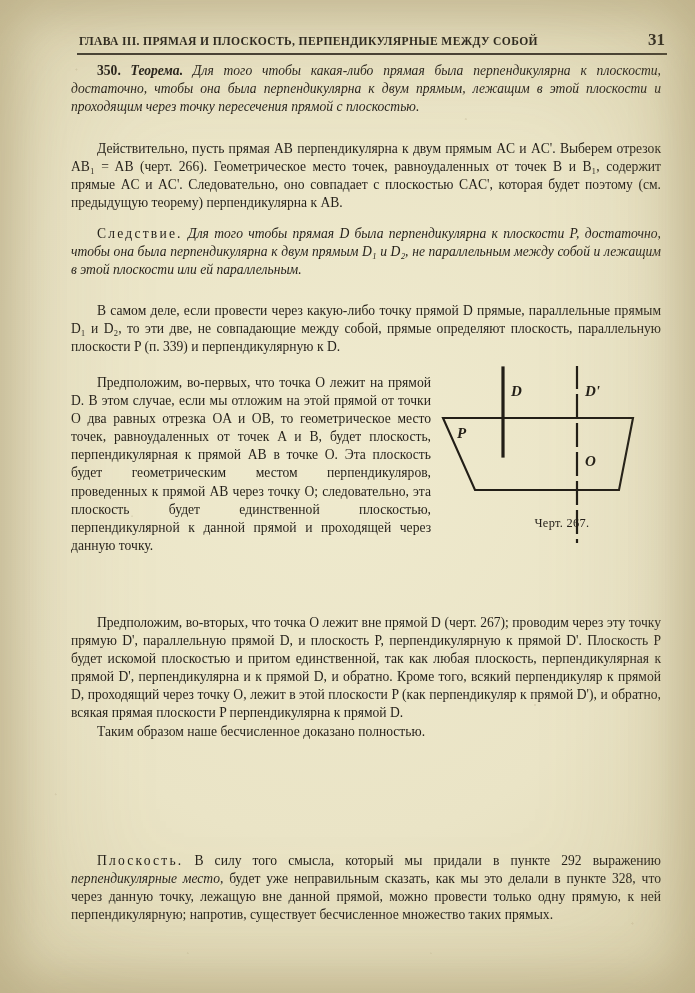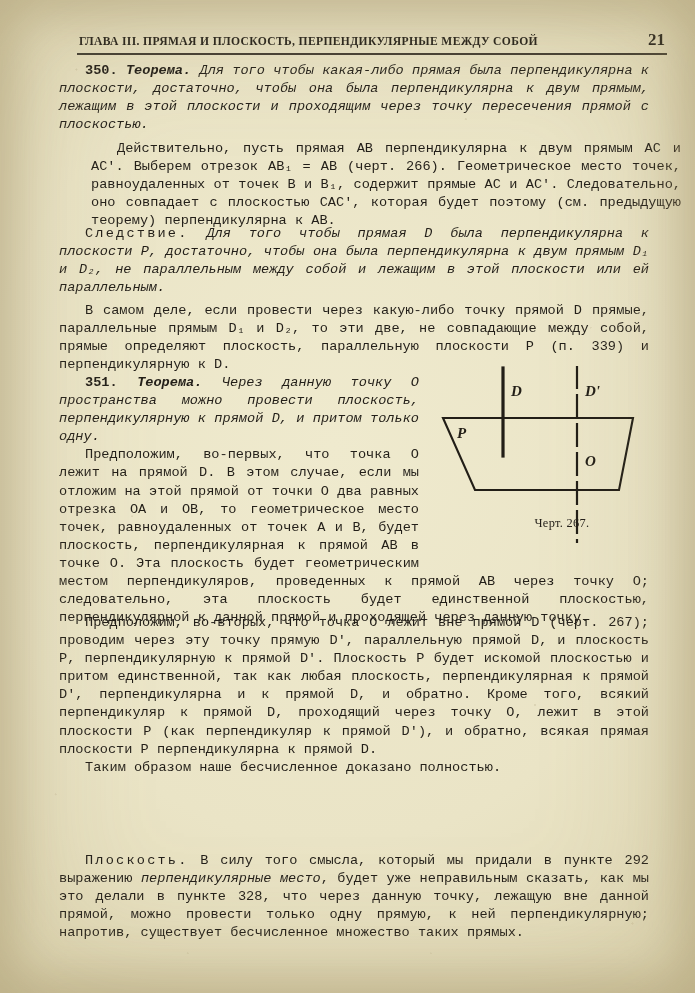--- a/index.html
+++ b/index.html
@@ -77,23 +77,23 @@
     color:#231f19;
     hyphens:manual;
   }
   p.ind{text-indent:26px;}
   .it{font-style:italic;}
   .bi{font-style:italic;font-weight:bold;}
   .num{font-weight:bold;font-style:normal;}
   .sp{letter-spacing:2.2px;}
 
   
-  .blk{position:absolute;left:4px;width:590px;font-family:Liberation Mono, monospace;}
+  .blk{position:absolute;left:16px;width:590px;}
   #p350{top:0px;}
-  #p-proof{top:78px;margin-left:32px;}
+  #p-proof{top:78px;}
   #p-cor{top:163px;}
   #p-samom{top:240px;}
   
   #p-wrap{top:312px;width:590px;}
   #p-wrap p{ }
   .figfloat{
     float:right;
     width:218px;
     height:182px;
     margin:0 0 2px 12px;
@@ -117,21 +117,21 @@
        font-size:15px;fill:#221e17;}
 </style>
 </head>
 <body>
 
 <div id="page">
 
   <div id="header">
     <div class="hrow">
       <span class="htitle">ГЛАВА III. ПРЯМАЯ И ПЛОСКОСТЬ, ПЕРПЕНДИКУЛЯРНЫЕ МЕЖДУ СОБОЙ</span>
-      <span class="hpage">21</span>
+      <span class="hpage">31</span>
     </div>
     <div class="rule"></div>
   </div>
 
   <div id="figure">
     <svg width="222" height="186" viewBox="0 0 222 186" aria-hidden="true">
 
       <polygon class="stroke" stroke-width="2.1" points="6,52 196,52 182,124 38,124"></polygon>
 
       <line class="stroke" stroke-width="3.2" x1="66" y1="2" x2="66" y2="90"></line>
@@ -165,25 +165,20 @@
         <span class="it">Для того чтобы прямая D была перпендикулярна к плоскости P, достаточно, чтобы она была перпендикулярна к двум прямым D₁ и D₂, не параллельным между собой и лежащим в этой плоскости или ей параллельным.</span>
       </p>
     </div>
 
     <div class="blk" id="p-samom">
       <p class="ind">В самом деле, если провести через какую-либо точку прямой D прямые, параллельные прямым D₁ и D₂, то эти две, не совпадающие между собой, прямые определяют плоскость, параллельную плоскости P (п. 339) и перпендикулярную к D.</p>
     </div>
 
     <div class="blk" id="p-wrap">
       <div class="figfloat"></div>
-      <p class="ind">
-        <span class="num">351.</span>
-        <span class="bi">Теорема.</span>
-        <span class="it">Через данную точку O пространства можно провести плоскость, перпендикулярную к прямой D, и притом только одну.</span>
-      </p>
       <p class="ind">Предположим, во-первых, что точка O лежит на прямой D. В этом случае, если мы отложим на этой прямой от точки O два равных отрезка OA и OB, то геометрическое место точек, равноудаленных от точек A и B, будет плоскость, перпендикулярная к прямой AB в точке O. Эта плоскость будет геометрическим местом перпендикуляров, проведенных к прямой AB через точку O; следовательно, эта плоскость будет единственной плоскостью, перпендикулярной к данной прямой и проходящей через данную точку.</p>
     </div>
 
     <div class="blk" id="p-rest">
       <p class="ind">Предположим, во-вторых, что точка O лежит вне прямой D (черт. 267); проводим через эту точку прямую D', параллельную прямой D, и плоскость P, перпендикулярную к прямой D'. Плоскость P будет искомой плоскостью и притом единственной, так как любая плоскость, перпендикулярная к прямой D', перпендикулярна и к прямой D, и обратно. Кроме того, всякий перпендикуляр к прямой D, проходящий через точку O, лежит в этой плоскости P (как перпендикуляр к прямой D'), и обратно, всякая прямая плоскости P перпендикулярна к прямой D.</p>
       <p class="ind">Таким образом наше бесчисленное доказано полностью.</p>
     </div>
 
     <div class="blk" id="p-note">
       <p class="ind">

